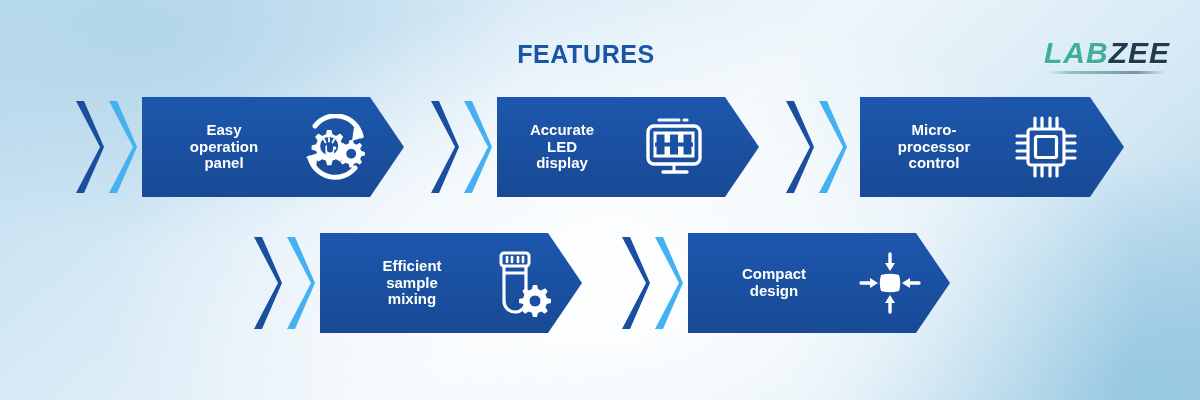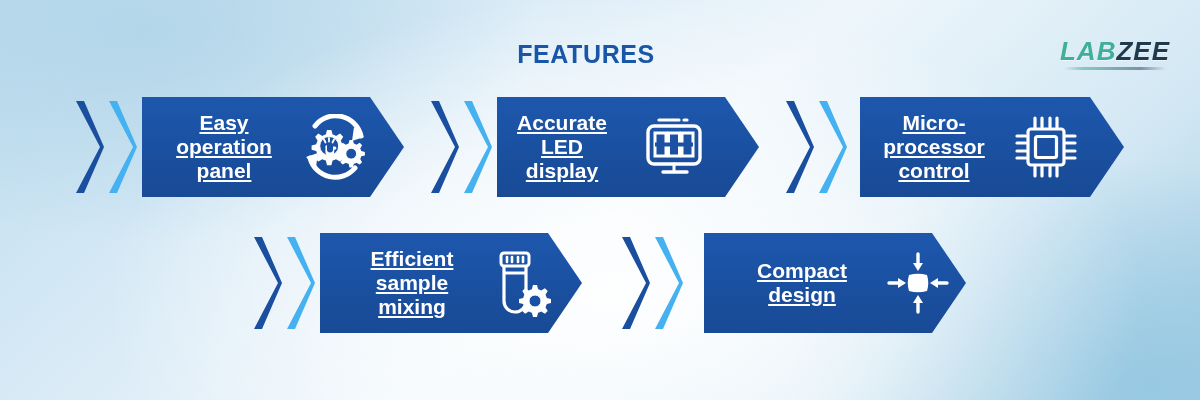--- a/index.html
+++ b/index.html
@@ -36,21 +36,21 @@
     font-size: 25px;
     font-weight: bold;
     letter-spacing: 0.6px;
     color: #1a56a8;
   }
 
   #logo {
     position: absolute;
     right: 30px;
     top: 38px;
-    font-size: 26px;
+    font-size: 30px;
     font-weight: bold;
     font-style: italic;
     letter-spacing: 1px;
     line-height: 1;
     white-space: nowrap;
   }
   #logo .lab {
     color: #3fae9a;
     text-shadow: 0 1px 0 rgba(255,255,255,0.55);
   }
@@ -90,26 +90,25 @@
     -webkit-clip-path: polygon(0 0, calc(100% - 34px) 0, 100% 50%, calc(100% - 34px) 100%, 0 100%);
     clip-path: polygon(0 0, calc(100% - 34px) 0, 100% 50%, calc(100% - 34px) 100%, 0 100%);
     display: flex;
     align-items: center;
     box-sizing: border-box;
   }
 
   .banner .label {
     color: #ffffff;
     font-weight: bold;
-    font-size: 21px;
+    font-size: 15px;
     line-height: 1.13;
     text-align: center;
     white-space: pre-line;
     flex: 0 0 auto;
-    text-decoration: underline;
   }
 
   .banner .icon {
     flex: 0 0 auto;
     display: flex;
     align-items: center;
     justify-content: center;
   }
   .banner .icon svg { display: block; }
 
@@ -138,21 +137,21 @@
   #f4 { left: 252px; top: 233px; width: 330px; }
   #f4 .chev.c1 { left: 0px; }
   #f4 .chev.c2 { left: 33px; }
   #f4 .banner  { left: 68px; width: 262px; padding-left: 25px; }
   #f4 .label   { width: 134px; }
   #f4 .icon    { width: 84px; margin-left: 2px; }
 
   #f5 { left: 620px; top: 233px; width: 330px; }
   #f5 .chev.c1 { left: 0px; }
   #f5 .chev.c2 { left: 33px; }
-  #f5 .banner  { left: 68px; width: 262px; padding-left: 28px; margin-left: 16px; }
+  #f5 .banner  { left: 68px; width: 262px; padding-left: 16px; }
   #f5 .label   { width: 140px; }
   #f5 .icon    { width: 80px; margin-left: 6px; }
 </style>
 </head>
 <body>
 
 <div id="stage">
 
   <div id="title">FEATURES</div>
 

